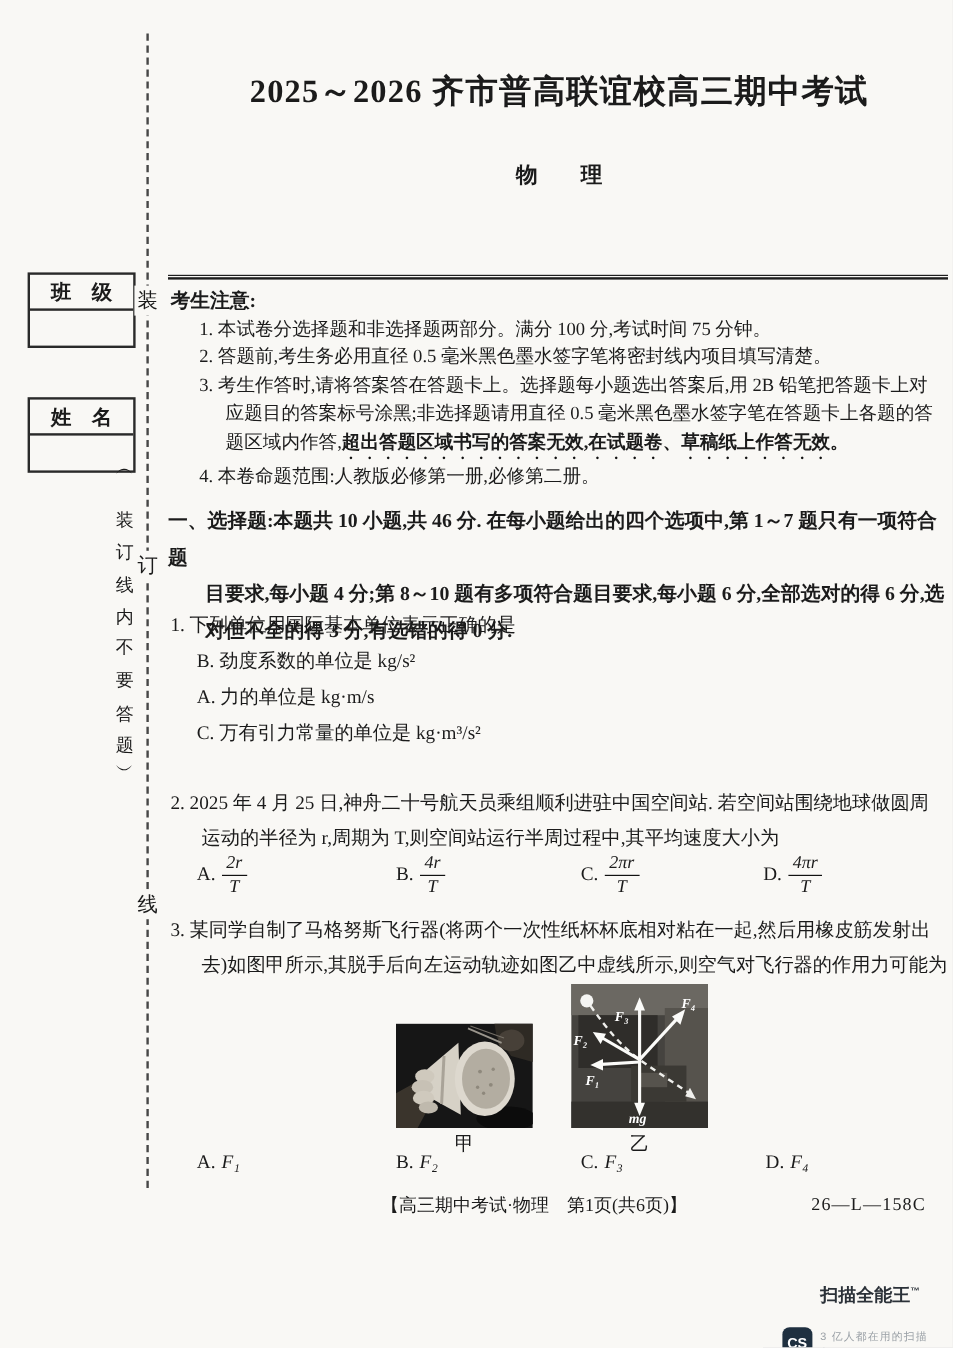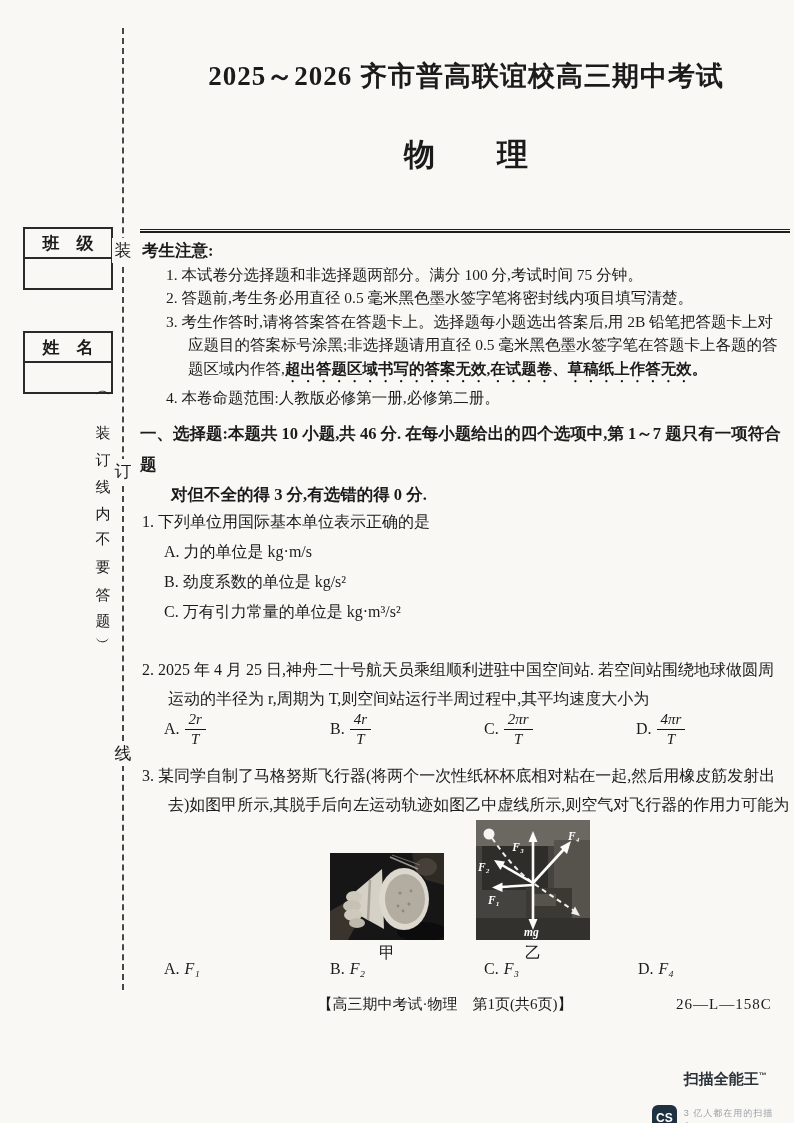--- a/index.html
+++ b/index.html
@@ -22,21 +22,21 @@
   .bind-char { position:absolute; left:112px; width:22px; text-align:center;
     font-size:17px; line-height:19px; padding:3px 0; background:#f9f8f5; }
   .inner-note { position:absolute; left:92px; top:386px; font-size:15px;
     writing-mode:vertical-rl; text-orientation:upright; letter-spacing:27px; line-height:22px; }
 
   
   .main { position:absolute; left:140px; top:0; width:652px; height:1123px; }
   .title { position:absolute; top:58px; width:100%; text-align:center;
     font-size:27px; font-weight:700; letter-spacing:1px; }
   .subject { position:absolute; top:134px; width:100%; text-align:center;
-    font-size:31px; font-weight:700; }
+    font-size:18px; font-weight:700; }
   .rule { position:absolute; top:229px; left:0; width:650px; height:4px;
     border-top:1.5px solid #1e1e1e; border-bottom:2.5px solid #1e1e1e; }
 
   .notice { position:absolute; top:239px; left:0; width:652px;
     font-size:15.5px; line-height:23.6px; }
   .notice-head { font-weight:700; font-size:16.5px; padding-left:2px; }
   .ind1 { padding-left:26px; }
   .ind2 { padding-left:48px; }
   .emph { font-weight:700;
     -webkit-text-emphasis:filled dot #111; -webkit-text-emphasis-position:under right;
@@ -113,27 +113,28 @@
       <div class="ind1">1. 本试卷分选择题和非选择题两部分。满分 100 分,考试时间 75 分钟。</div>
       <div class="ind1">2. 答题前,考生务必用直径 0.5 毫米黑色墨水签字笔将密封线内项目填写清楚。</div>
       <div class="ind1">3. 考生作答时,请将答案答在答题卡上。选择题每小题选出答案后,用 2B 铅笔把答题卡上对</div>
       <div class="ind2">应题目的答案标号涂黑;非选择题请用直径 0.5 毫米黑色墨水签字笔在答题卡上各题的答</div>
       <div class="ind2"><span>题区域内作答,</span><span class="emph">超出答题区域书写的答案无效,在试题卷、草稿纸上作答无效。</span></div>
       <div class="ind1">4. 本卷命题范围:人教版必修第一册,必修第二册。</div>
     </div>
 
     <div class="section">
       <div>一、选择题:本题共 10 小题,共 46 分. 在每小题给出的四个选项中,第 1～7 题只有一项符合题</div>
+      <div class="s-ind">目要求,每小题 4 分;第 8～10 题有多项符合题目要求,每小题 6 分,全部选对的得 6 分,选</div>
       <div class="s-ind">对但不全的得 3 分,有选错的得 0 分.</div>
     </div>
 
     <div class="q q1">
       <div class="stem">1. 下列单位用国际基本单位表示正确的是</div>
+      <div class="opt">B. 劲度系数的单位是 kg/s²</div>
       <div class="opt">A. 力的单位是 kg·m/s</div>
-      <div class="opt">B. 劲度系数的单位是 kg/s²</div>
       <div class="opt">C. 万有引力常量的单位是 kg·m³/s²</div>
     </div>
 
     <div class="q q2">
       <div class="stem">2. 2025 年 4 月 25 日,神舟二十号航天员乘组顺利进驻中国空间站. 若空间站围绕地球做圆周</div>
       <div class="stem2">运动的半径为 r,周期为 T,则空间站运行半周过程中,其平均速度大小为</div>
     </div>
 
     <div class="opts-row q2opts">
       <div class="opt-item" style="left:24px">

